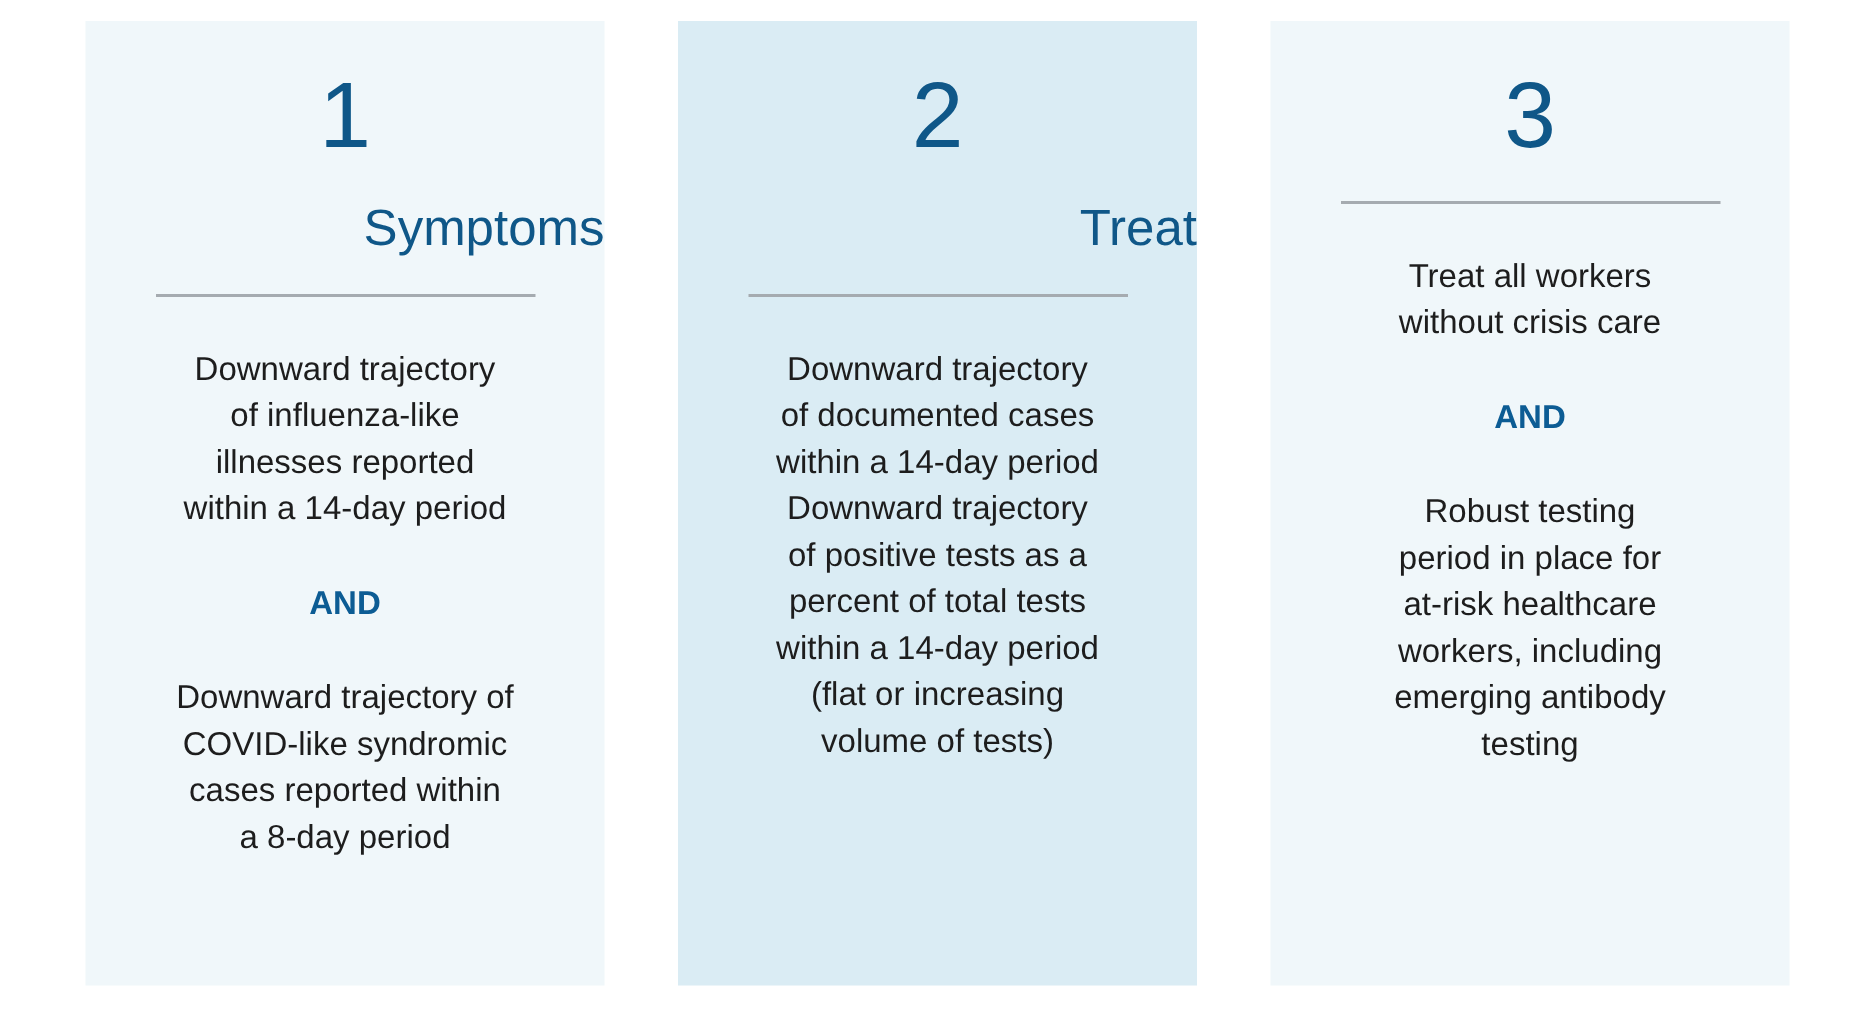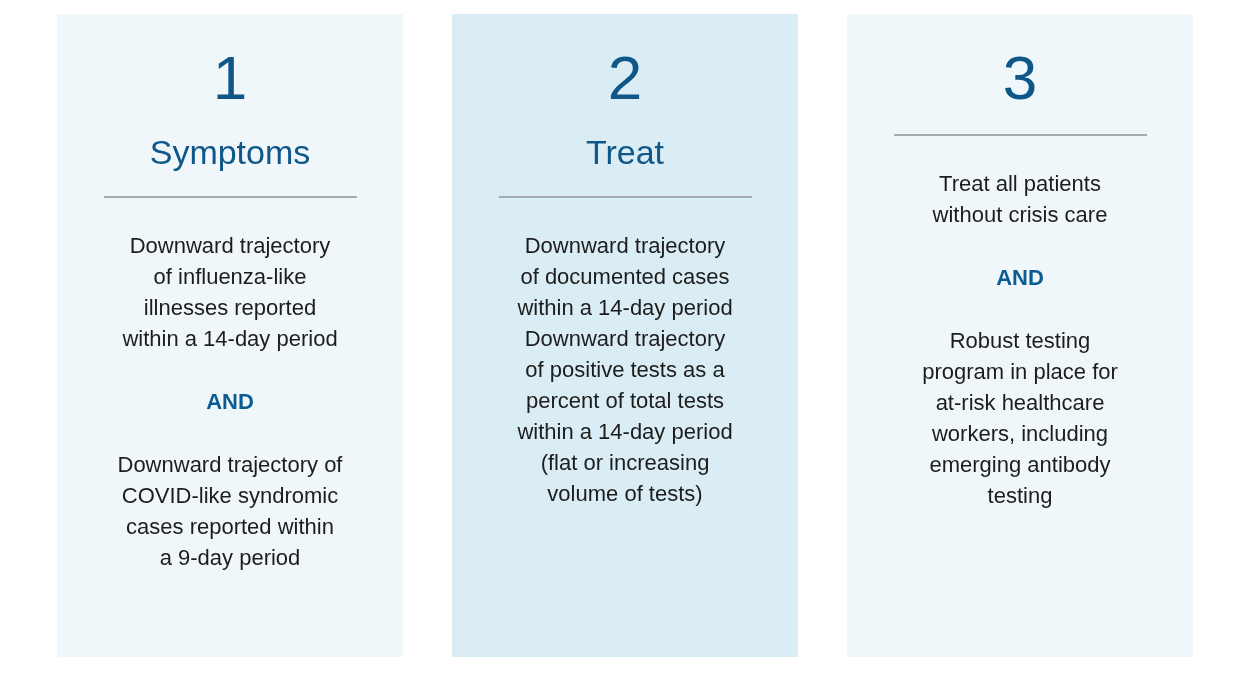--- a/index.html
+++ b/index.html
@@ -29,20 +29,21 @@
     line-height: 68px;
     font-weight: 400;
     color: var(--heading-blue, #0f5788);
   }
   .card-title {
     font-size: 34px;
     line-height: 44px;
     font-weight: 400;
     color: var(--heading-blue, #0f5788);
     margin-top: 18px;
+    text-align: right;
   }
   .divider {
     width: 253px;
     height: 2px;
     background: var(--divider-gray, #a5abb0);
     border: none;
     margin: 22px auto 0 auto;
   }
   .card-body {
     margin-top: 32px;
@@ -70,21 +71,21 @@
     <hr class="divider">
     <div class="card-body">
       <p class="criteria">Downward trajectory
 of influenza-like
 illnesses reported
 within a 14-day period</p>
       <p class="conjunction">AND</p>
       <p class="criteria">Downward trajectory of
 COVID-like syndromic
 cases reported within
-a 9-day period</p>
+a 8-day period</p>
     </div>
   </div>
 
   <div class="card card--medium">
     <div class="card-number">2</div>
     <div class="card-title">Treat</div>
     <hr class="divider">
     <div class="card-body">
       <p class="criteria">Downward trajectory
 of documented cases
@@ -95,25 +96,25 @@
 within a 14-day period
 (flat or increasing
 volume of tests)</p>
     </div>
   </div>
 
   <div class="card card--light">
     <div class="card-number">3</div>
     <hr class="divider">
     <div class="card-body">
-      <p class="criteria">Treat all patients
+      <p class="criteria">Treat all workers
 without crisis care</p>
       <p class="conjunction">AND</p>
       <p class="criteria">Robust testing
-program in place for
+period in place for
 at-risk healthcare
 workers, including
 emerging antibody
 testing</p>
     </div>
   </div>
 
 </div>
 
 </body></html>

